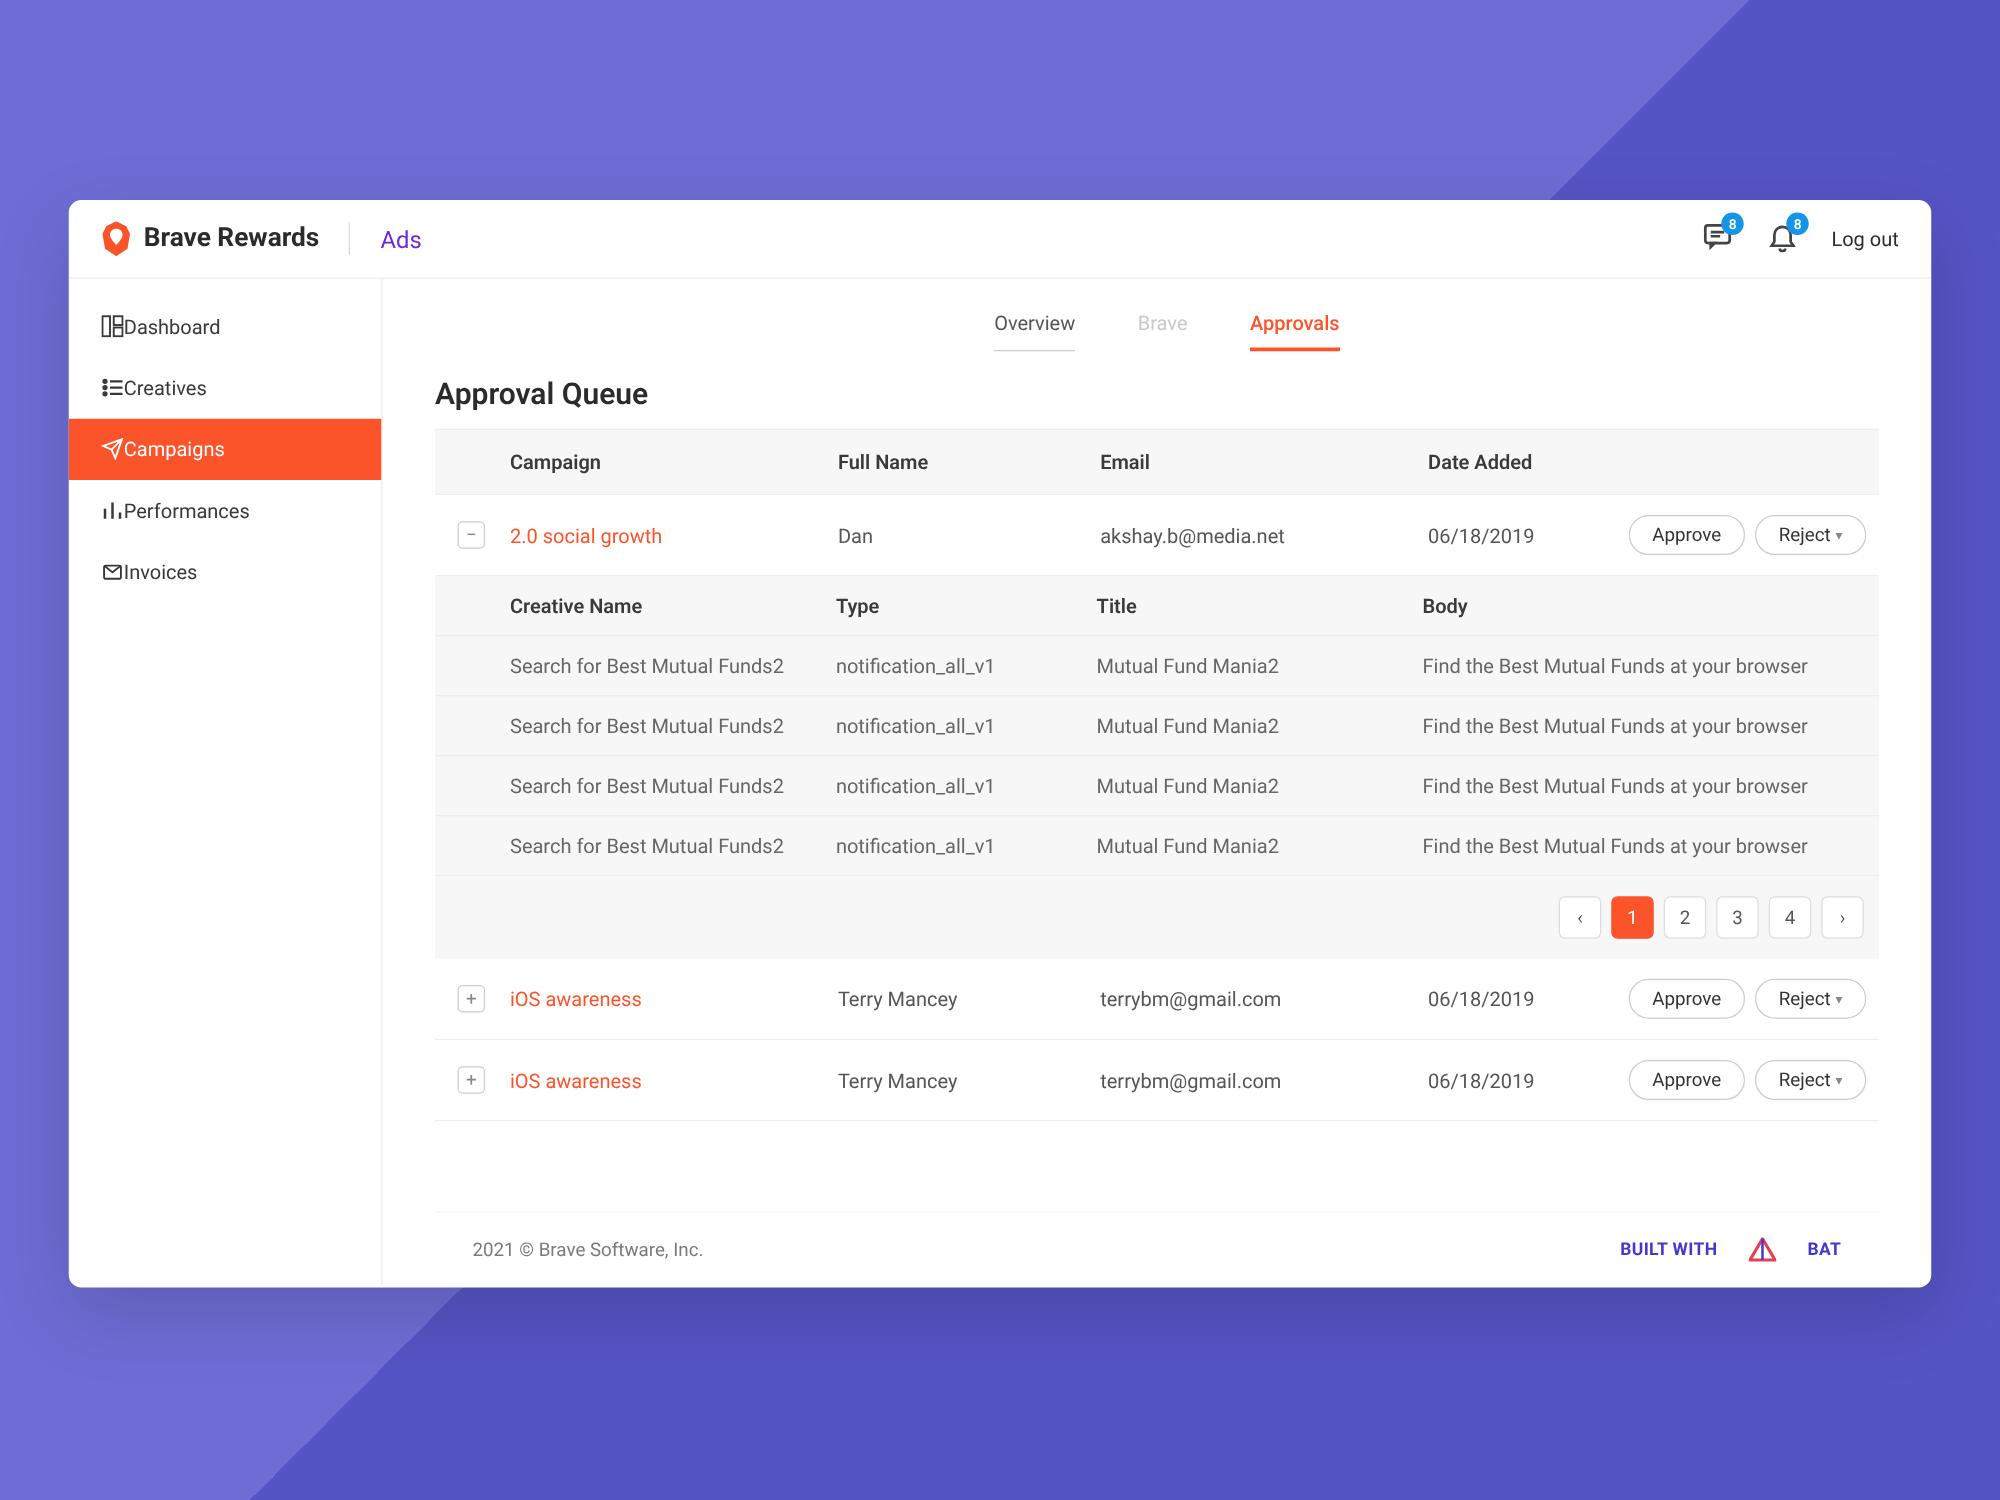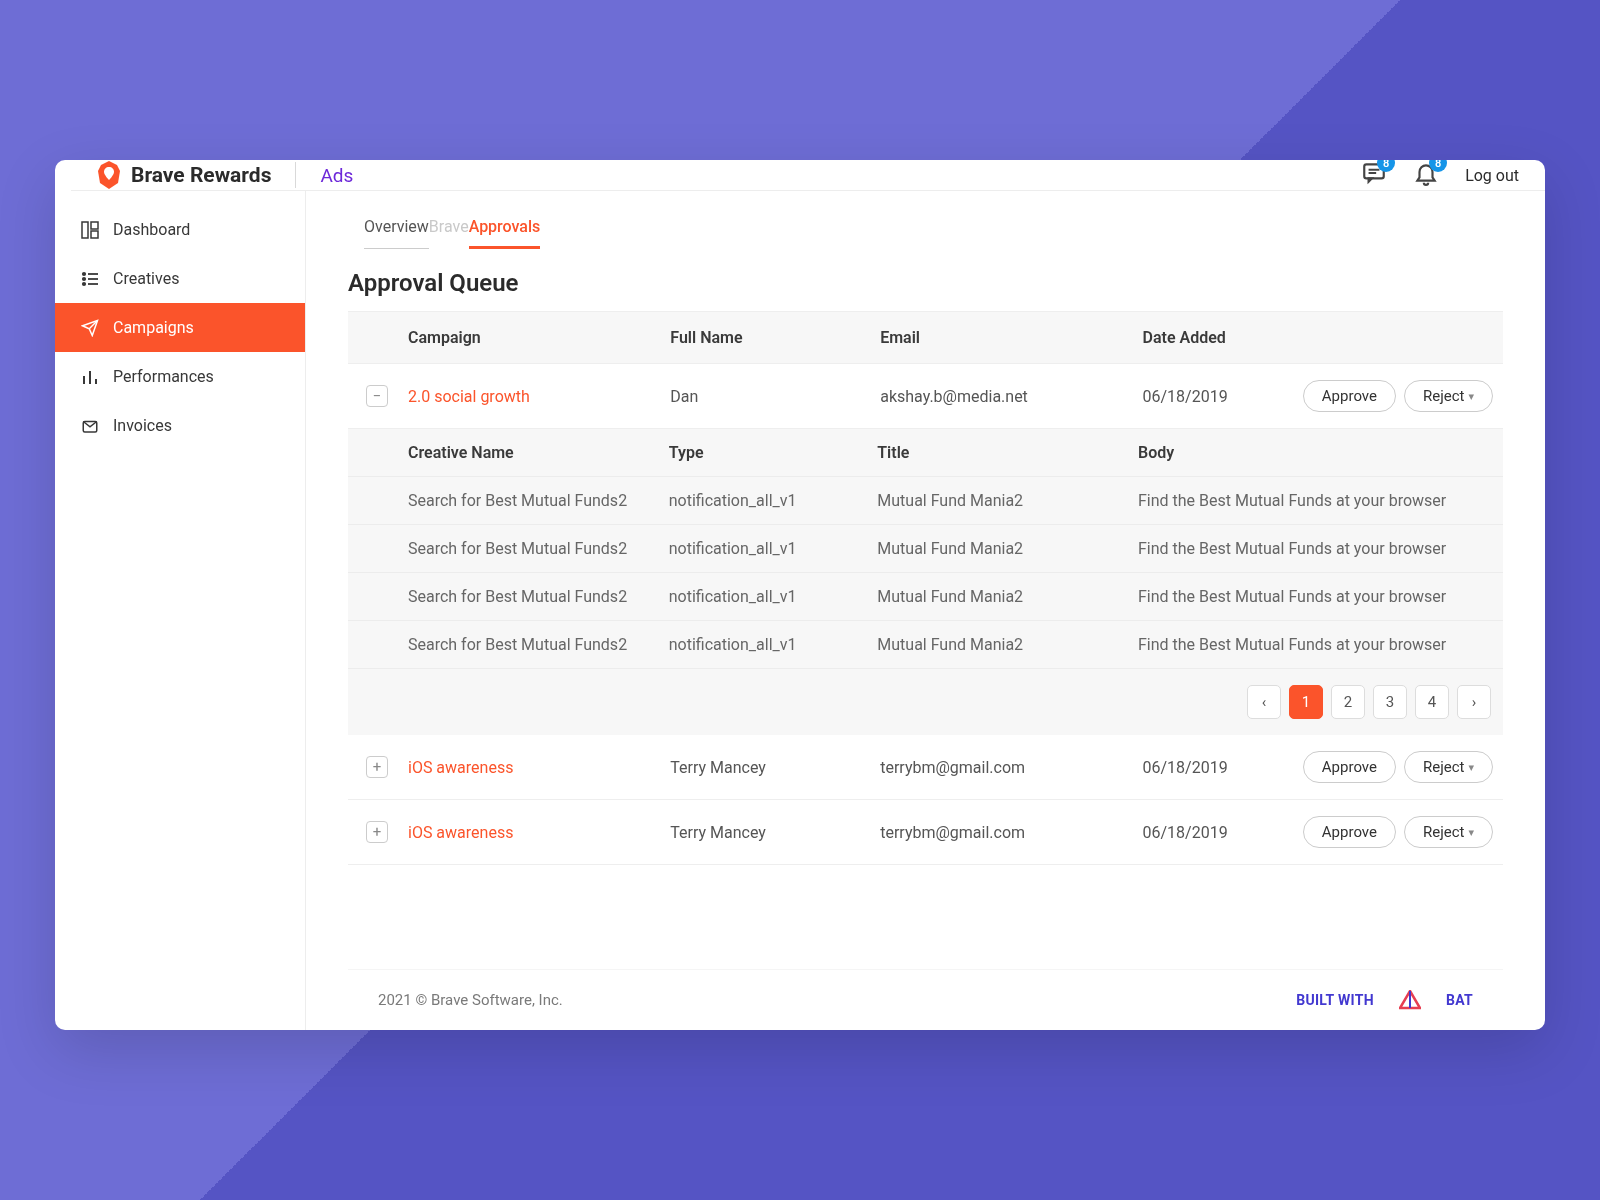--- a/index.html
+++ b/index.html
@@ -17,23 +17,22 @@
       width: 100%;
       height: 870px;
       display: flex;
       flex-direction: column;
       overflow: hidden;
       box-shadow: 0 20px 60px rgba(0,0,0,0.15);
     }
     .header {
       display: flex;
       align-items: center;
-      padding: 0 26px;
+      padding: 16px 26px;
       border-bottom: 1px solid #ededed;
-      margin-left: 16px;
     }
     .brand { display: flex; align-items: center; gap: 10px; }
     .brave-logo {
       width: 24px; height: 28px;
       display: inline-block;
     }
     .brand-title { font-size: 21px; font-weight: 700; color: #2b2b2b; }
     .brand-divider { width: 1px; height: 26px; background: #d9d9d9; margin: 0 14px; }
     .brand-sub { font-size: 19px; color: #6d28d9; }
     .header-spacer { flex: 1; }
@@ -46,28 +45,28 @@
       display: flex; align-items: center; justify-content: center;
       font-weight: 600;
     }
     .logout { font-size: 16px; color: #2b2b2b; cursor: pointer; }
     .body { display: flex; flex: 1; min-height: 0; }
     .sidebar {
       width: 251px; border-right: 1px solid #ededed;
       padding-top: 14px;
     }
     .sidebar-item {
-      display: flex; align-items: center; gap: 14px;
+      display: flex; align-items: flex-start; 
       padding: 15px 26px; font-size: 16px; color: #383838;
       cursor: pointer;
     }
     .sidebar-item.active { background: #fb542b; color: #fff; }
     .sidebar-icon { width: 18px; height: 18px; display: flex; align-items: center; justify-content: center; }
     .main { flex: 1; padding: 26px 42px 0 42px; display: flex; flex-direction: column; }
-    .tabs { display: flex; padding-left: 16px; }
+    .tabs { display: flex; gap: 50px; padding-left: 16px; justify-content: center; }
     .tab { font-size: 16px; color: #888; padding-bottom: 10px; cursor: pointer; border-bottom: 2px solid transparent; }
     .tab.active { color: #fb542b; border-bottom: 3px solid #fb542b; font-weight: 500; }
     .tab.muted { color: #c9c9c9; }
     .tab.plain { color: #555; border-bottom: 1px solid #ccc;}
     .page-title { font-size: 24px; font-weight: 600; margin-top: 20px; margin-bottom: 14px; color: #2b2b2b; }
     .table { width: 100%; }
     .thead-row, .trow {
       display: grid;
       grid-template-columns: 60px 1fr 0.8fr 1fr 0.65fr 190px;
       align-items: center;

